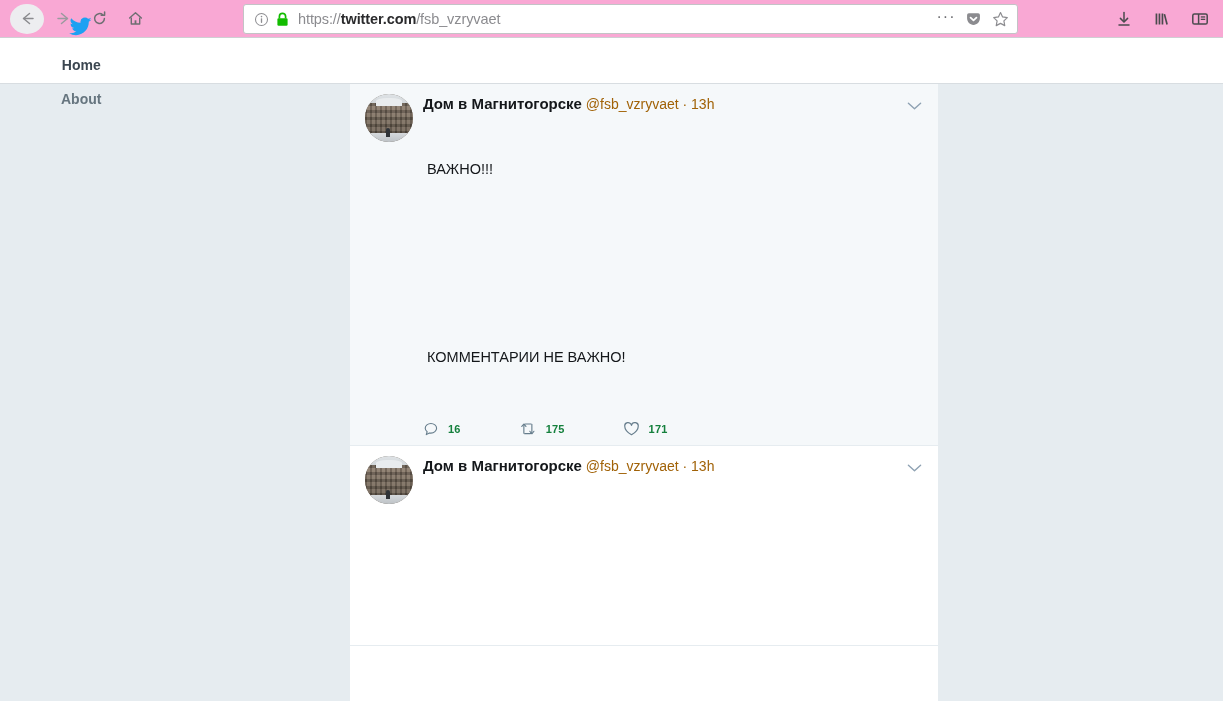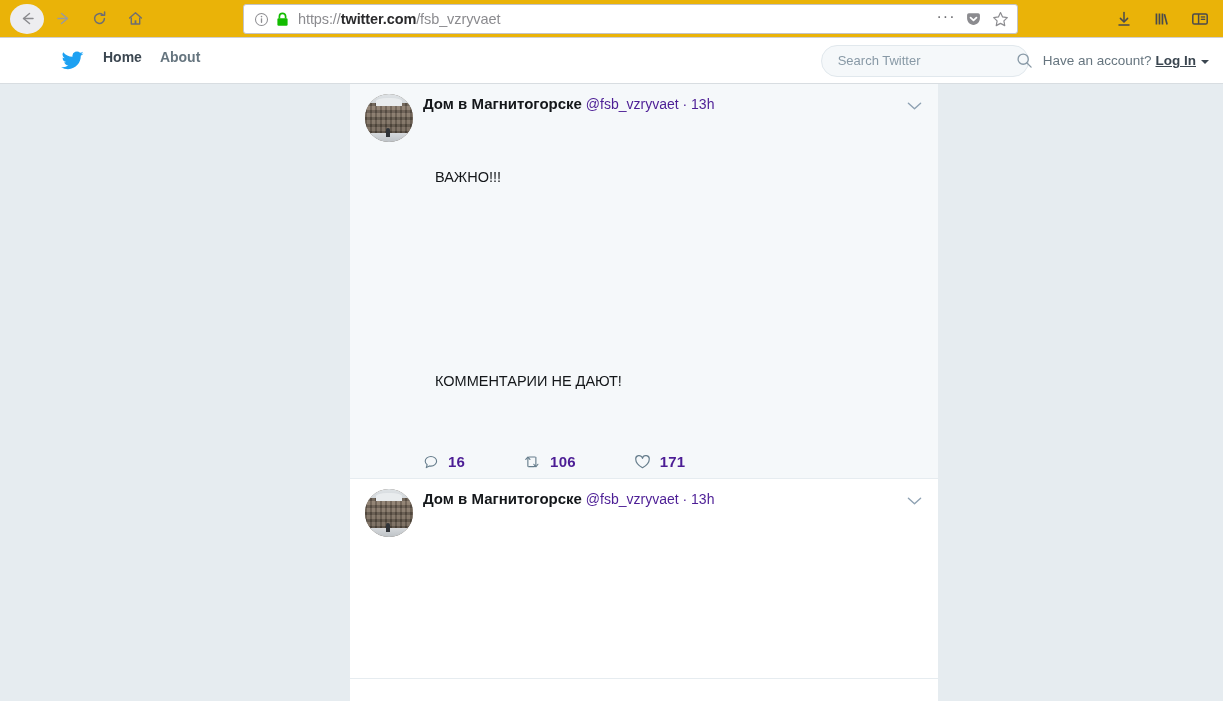--- a/index.html
+++ b/index.html
@@ -7,21 +7,21 @@
     margin: 0; padding: 0;
     width: 1223px; height: 702px;
     overflow: hidden;
     background: #ffffff;
     font-family: "Liberation Sans", sans-serif;
   }
 
   
   #browser-chrome {
     height: 38px;
-    background: #eab308;
+    background: #f9a8d4;
     border-bottom: 1px solid #cfcfd3;
     display: flex;
     align-items: center;
     padding: 0 10px;
     position: relative;
   }
   .nav-btns { display: flex; align-items: center; gap: 2px; }
   .nav-btn {
     width: 34px; height: 30px;
     display: flex; align-items: center; justify-content: center;
@@ -79,22 +79,24 @@
   #twitter-nav {
     height: 46px;
     background: #ffffff;
     border-bottom: 1px solid #d8dde1;
     display: flex;
     align-items: center;
     position: relative;
   }
   #nav-left {
     display: flex;
+    align-items: center;
     margin-left: 61px;
     gap: 18px;
+    flex-direction: column;
   }
   #bird-logo { width: 24px; height: 24px; display: flex; align-items: center; }
   .nav-link {
     font-size: 14px;
     font-weight: bold;
     text-decoration: none;
   }
   #nav-home { color: #3b4650; }
   #nav-about { color: #66757f; }
 
@@ -212,53 +214,53 @@
     font-size: 14px;
     line-height: 19px;
     white-space: nowrap;
   }
   .author-name {
     font-weight: bold;
     color: #14171a;
     font-size: 15px;
   }
   .author-handle, .tweet-time, .tweet-dot {
-    color: #4c1d95;
+    color: #a16207;
     font-size: 14px;
     text-align: right;
   }
 
   .tweet-text {
     font-size: 14.5px;
     line-height: 20px;
     color: #14171a;
     margin-top: 1px;
     white-space: pre-wrap;
     word-wrap: break-word;
   }
-  .tweet-para { margin: 12px; }
+  .tweet-para { margin: 4px; }
   .tweet-gap { height: 20px; }
 
   .tweet-actions {
     display: flex;
     align-items: center;
     margin-top: 10px;
     color: #667d8c;
   }
   .action {
     display: flex;
     align-items: center;
     color: #667d8c;
     margin-right: 58px;
   }
   .action .icon { display: flex; align-items: center; margin-right: 9px; }
   .action .count {
-    font-size: 15px;
+    font-size: 11px;
     font-weight: bold;
-    color: #4c1d95;
+    color: #15803d;
     letter-spacing: 0.2px;
   }
 
   .tweet-caret {
     position: absolute;
     right: 14px;
     top: 12px;
     width: 20px; height: 20px;
     display: flex; align-items: center; justify-content: center;
     color: #8fa2b3;
@@ -363,36 +365,20 @@
   <div id="nav-left">
     <span id="bird-logo">
       <svg width="23" height="19" viewBox="0 0 24 20">
         <path d="M23.6 2.6 a9.3 9.3 0 0 1 -2.7 0.75 A4.75 4.75 0 0 0 23 0.75 a9.5 9.5 0 0 1 -3 1.15 A4.73 4.73 0 0 0 11.9 5.1 a4.9 4.9 0 0 0 0.12 1.08 A13.42 13.42 0 0 1 2.3 1.24 a4.73 4.73 0 0 0 1.46 6.31 a4.68 4.68 0 0 1 -2.14 -0.6 v0.06 a4.73 4.73 0 0 0 3.79 4.64 a4.78 4.78 0 0 1 -2.13 0.08 a4.74 4.74 0 0 0 4.42 3.29 A9.5 9.5 0 0 1 0 16.98 a13.38 13.38 0 0 0 7.25 2.13 c8.7 0 13.46 -7.21 13.46 -13.46 l -0.02 -0.61 A9.6 9.6 0 0 0 23.6 2.6 Z" fill="#1da1f2"></path>
       </svg>
     </span>
     <a class="nav-link" id="nav-home" href="#">Home</a>
     <a class="nav-link" id="nav-about" href="#">About</a>
   </div>
 
-  <div id="nav-right">
-    <div id="search-box">
-      <input id="search-input" type="text" placeholder="Search Twitter" style="">
-      <span id="search-icon">
-        <svg width="17" height="17" viewBox="0 0 18 18">
-          <circle cx="7.6" cy="7.6" r="5.4" fill="none" stroke="#8899a6" stroke-width="1.4"></circle>
-          <line x1="11.6" y1="11.6" x2="16" y2="16" stroke="#8899a6" stroke-width="1.4" stroke-linecap="round"></line>
-        </svg>
-      </span>
-    </div>
-    <div id="account-area">
-      <span>Have an account?</span>
-      <a id="login-link" href="#">Log In</a>
-      <span class="caret-small"></span>
-    </div>
-  </div>
 </div>
 
 <div id="page-body">
   <div id="timeline">
 
     <div class="tweet highlight">
       <div class="tweet-caret">
         <svg width="15" height="10" viewBox="0 0 16 10">
           <path d="M1.5 2 L8 8 L14.5 2" fill="none" stroke="#8fa2b3" stroke-width="1.5" stroke-linecap="round" stroke-linejoin="round"></path>
         </svg>
@@ -409,41 +395,41 @@
           <div class="tweet-header">
             <span class="author-name">Дом в Магнитогорске</span>
             <span class="author-handle">@fsb_vzryvaet</span>
             <span class="tweet-dot">·</span>
             <span class="tweet-time">13h</span>
           </div>
           <div class="tweet-text">
             <div class="tweet-para">ВАЖНО!!!</div>
             <div class="tweet-gap"></div>
             <div class="tweet-gap"></div>
-            <div class="tweet-para">КОММЕНТАРИИ НЕ ДАЮТ!</div>
+            <div class="tweet-para">КОММЕНТАРИИ НЕ ВАЖНО!</div>
           </div>
           <div class="tweet-actions">
             <div class="action">
               <span class="icon">
                 <svg width="16" height="16" viewBox="0 0 18 18">
                   <path d="M15.3 8.2 c0 3 -2.9 5.4 -6.4 5.4 a8 8 0 0 1 -1.7 -0.18 l -3.5 1.9 l 0.95 -3.2 A5.1 5.1 0 0 1 2.5 8.2 C2.5 5.2 5.4 2.8 8.9 2.8 s6.4 2.4 6.4 5.4 z" fill="none" stroke="#667d8c" stroke-width="1.25" stroke-linejoin="round"></path>
                 </svg>
               </span>
               <span class="count">16</span>
             </div>
             <div class="action">
               <span class="icon">
                 <svg width="18" height="16" viewBox="0 0 20 16">
                   <path d="M5.4 12.6 V4.3 a1.9 1.9 0 0 1 1.9 -1.9 h6.1" fill="none" stroke="#667d8c" stroke-width="1.25" stroke-linecap="round" stroke-linejoin="round"></path>
                   <path d="M3.1 5.2 L5.4 2.5 L7.7 5.2" fill="none" stroke="#667d8c" stroke-width="1.25" stroke-linecap="round" stroke-linejoin="round"></path>
                   <path d="M14.3 2.8 V11.3 a1.9 1.9 0 0 1 -1.9 1.9 H6.3" fill="none" stroke="#667d8c" stroke-width="1.25" stroke-linecap="round" stroke-linejoin="round"></path>
                   <path d="M12 10.5 L14.3 13.3 L16.6 10.5" fill="none" stroke="#667d8c" stroke-width="1.25" stroke-linecap="round" stroke-linejoin="round"></path>
                 </svg>
               </span>
-              <span class="count">106</span>
+              <span class="count">175</span>
             </div>
             <div class="action">
               <span class="icon">
                 <svg width="17" height="16" viewBox="0 0 18 17">
                   <path d="M9 14.6 C9 14.6 1.9 10.3 1.9 6 A3.6 3.6 0 0 1 9 4.6 A3.6 3.6 0 0 1 16.1 6 C16.1 10.3 9 14.6 9 14.6 Z" fill="none" stroke="#667d8c" stroke-width="1.25" stroke-linejoin="round"></path>
                 </svg>
               </span>
               <span class="count">171</span>
             </div>
           </div>

